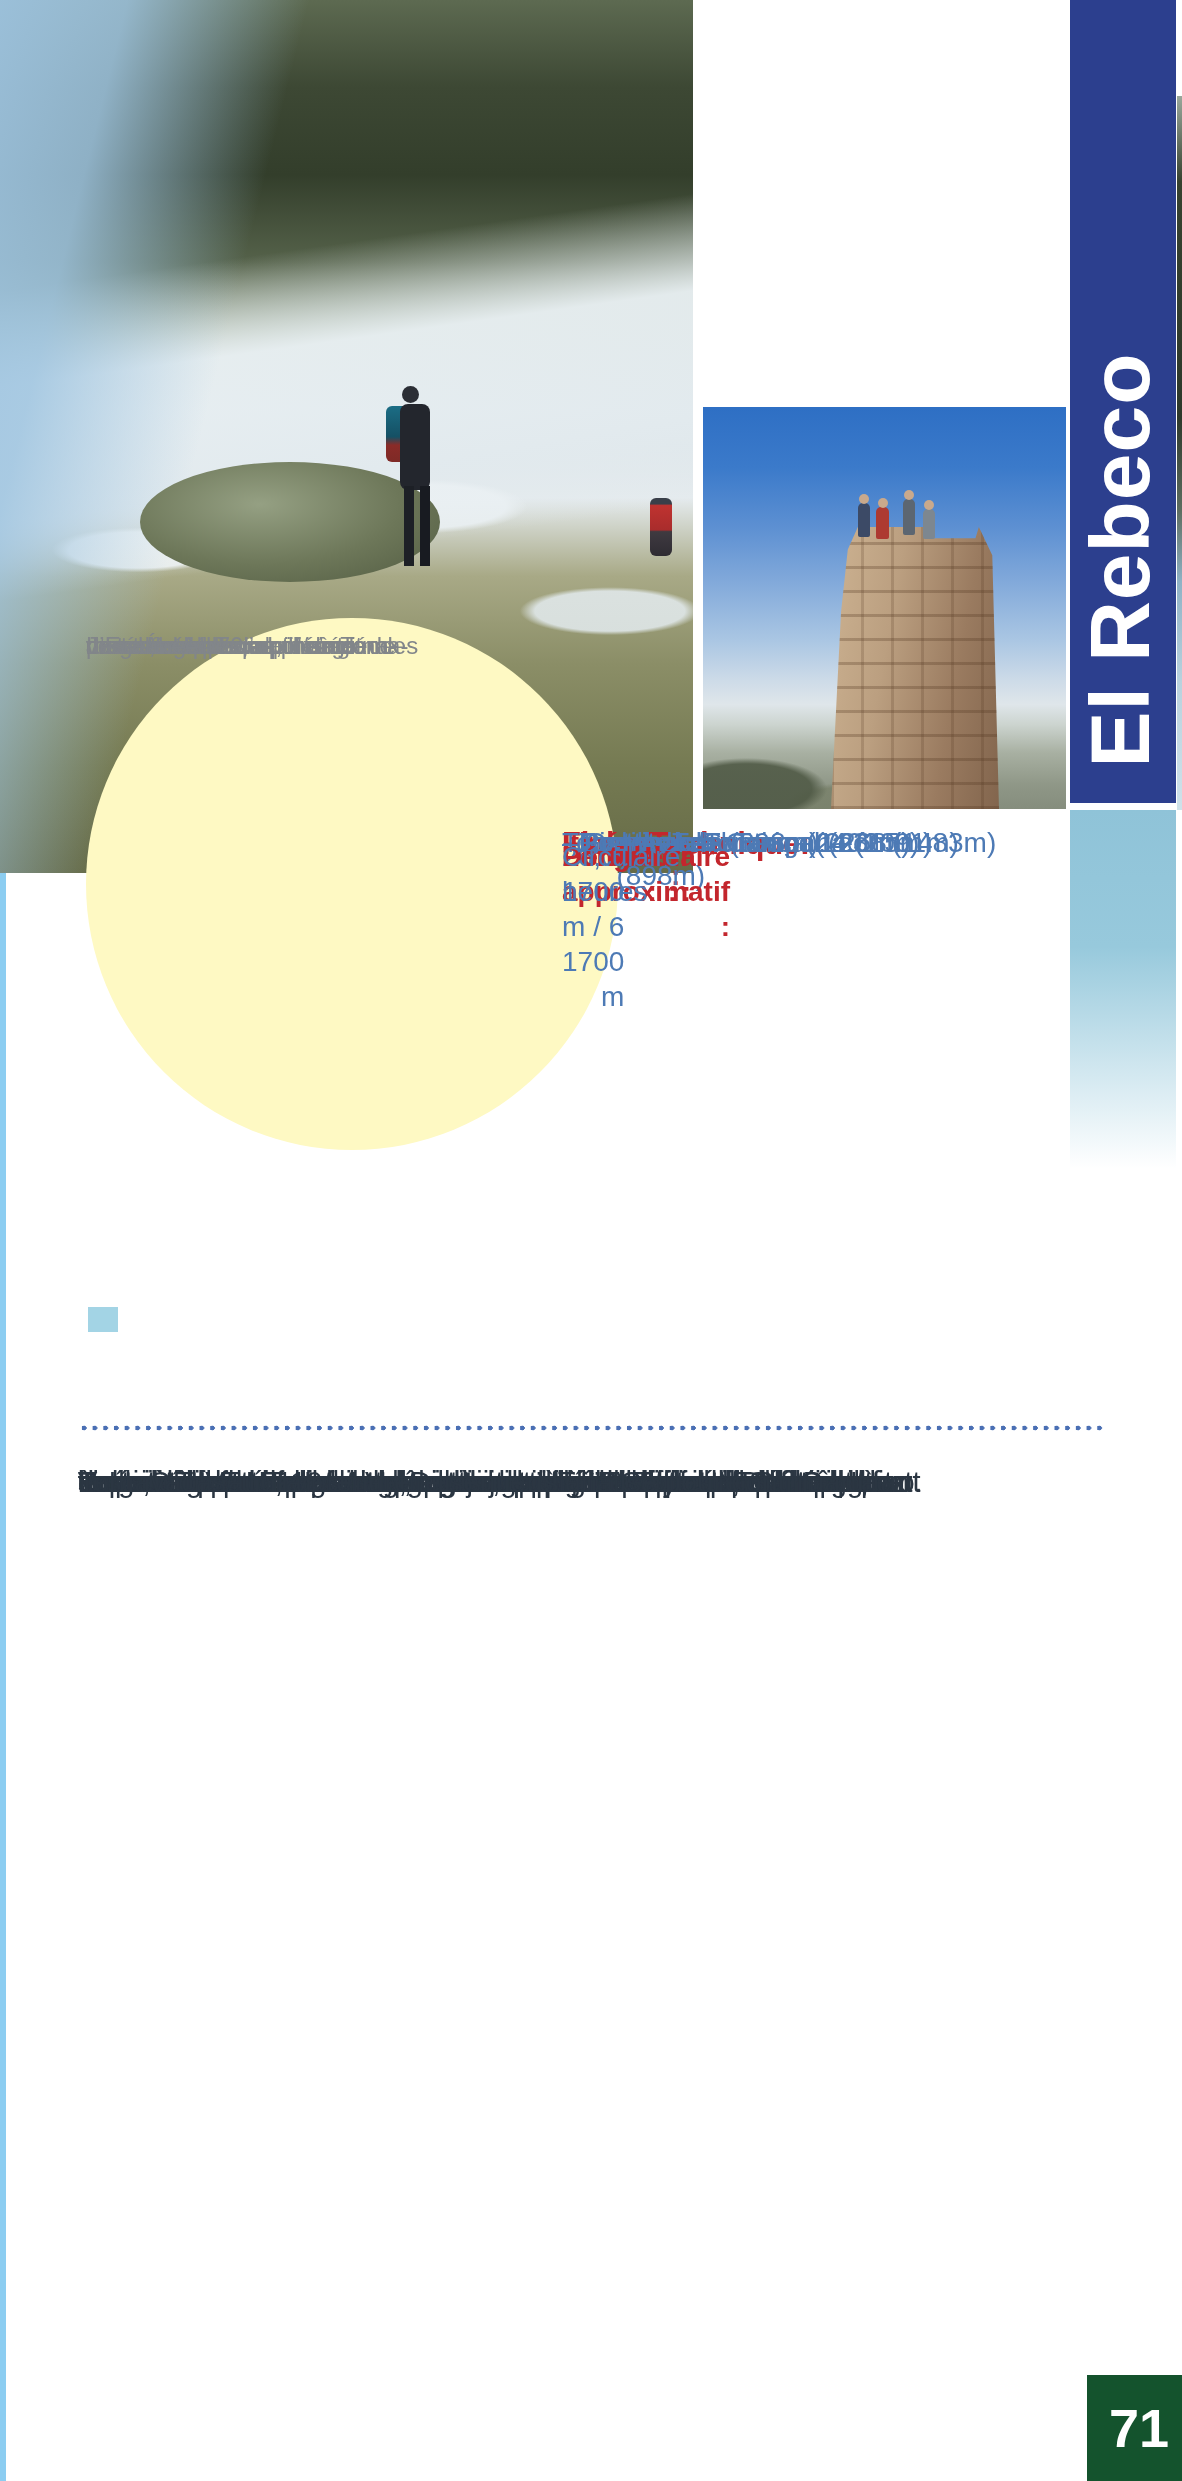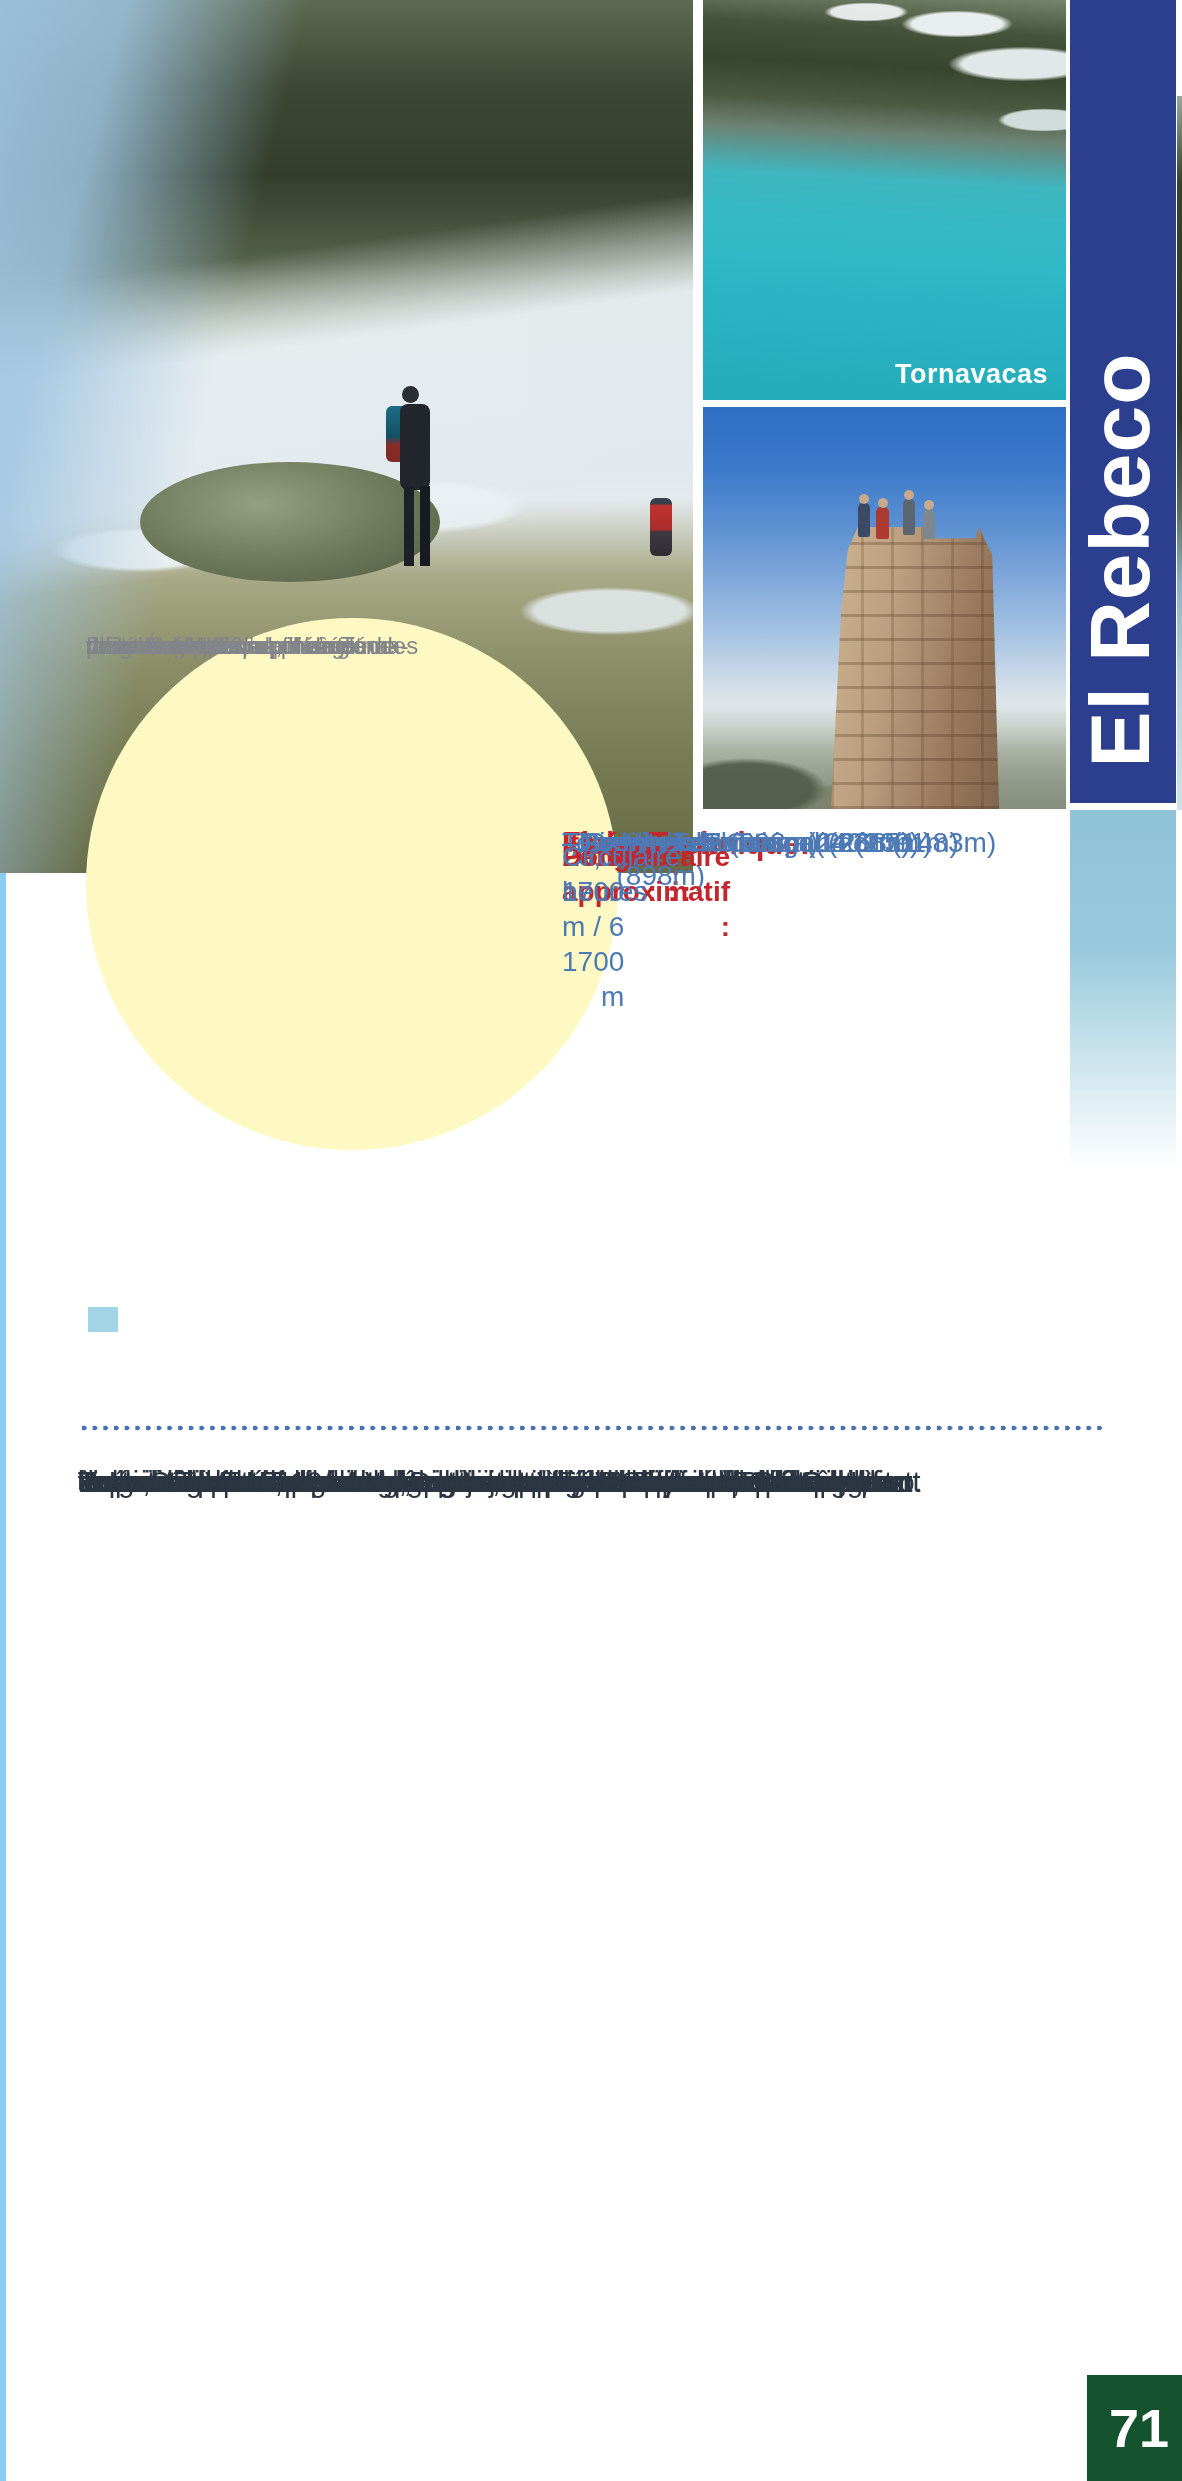--- a/index.html
+++ b/index.html
@@ -112,23 +112,20 @@
     <div class="boulder"></div>
     <div class="hiker">
       <div class="head"></div>
       <div class="pack"></div>
       <div class="torso"></div>
       <div class="legs"></div>
     </div>
     <div class="hiker-red"></div>
   </div>
 
-  <div class="photo-lake">
-    <div class="label-tornavacas">Tornavacas</div>
-  </div>
 
   <div class="photo-summit">
     <div class="tower"></div>
     <div class="person p1"></div>
     <div class="person p2"></div>
     <div class="person p3"></div>
     <div class="person p4"></div>
   </div>
 
   <div class="sidebar">

